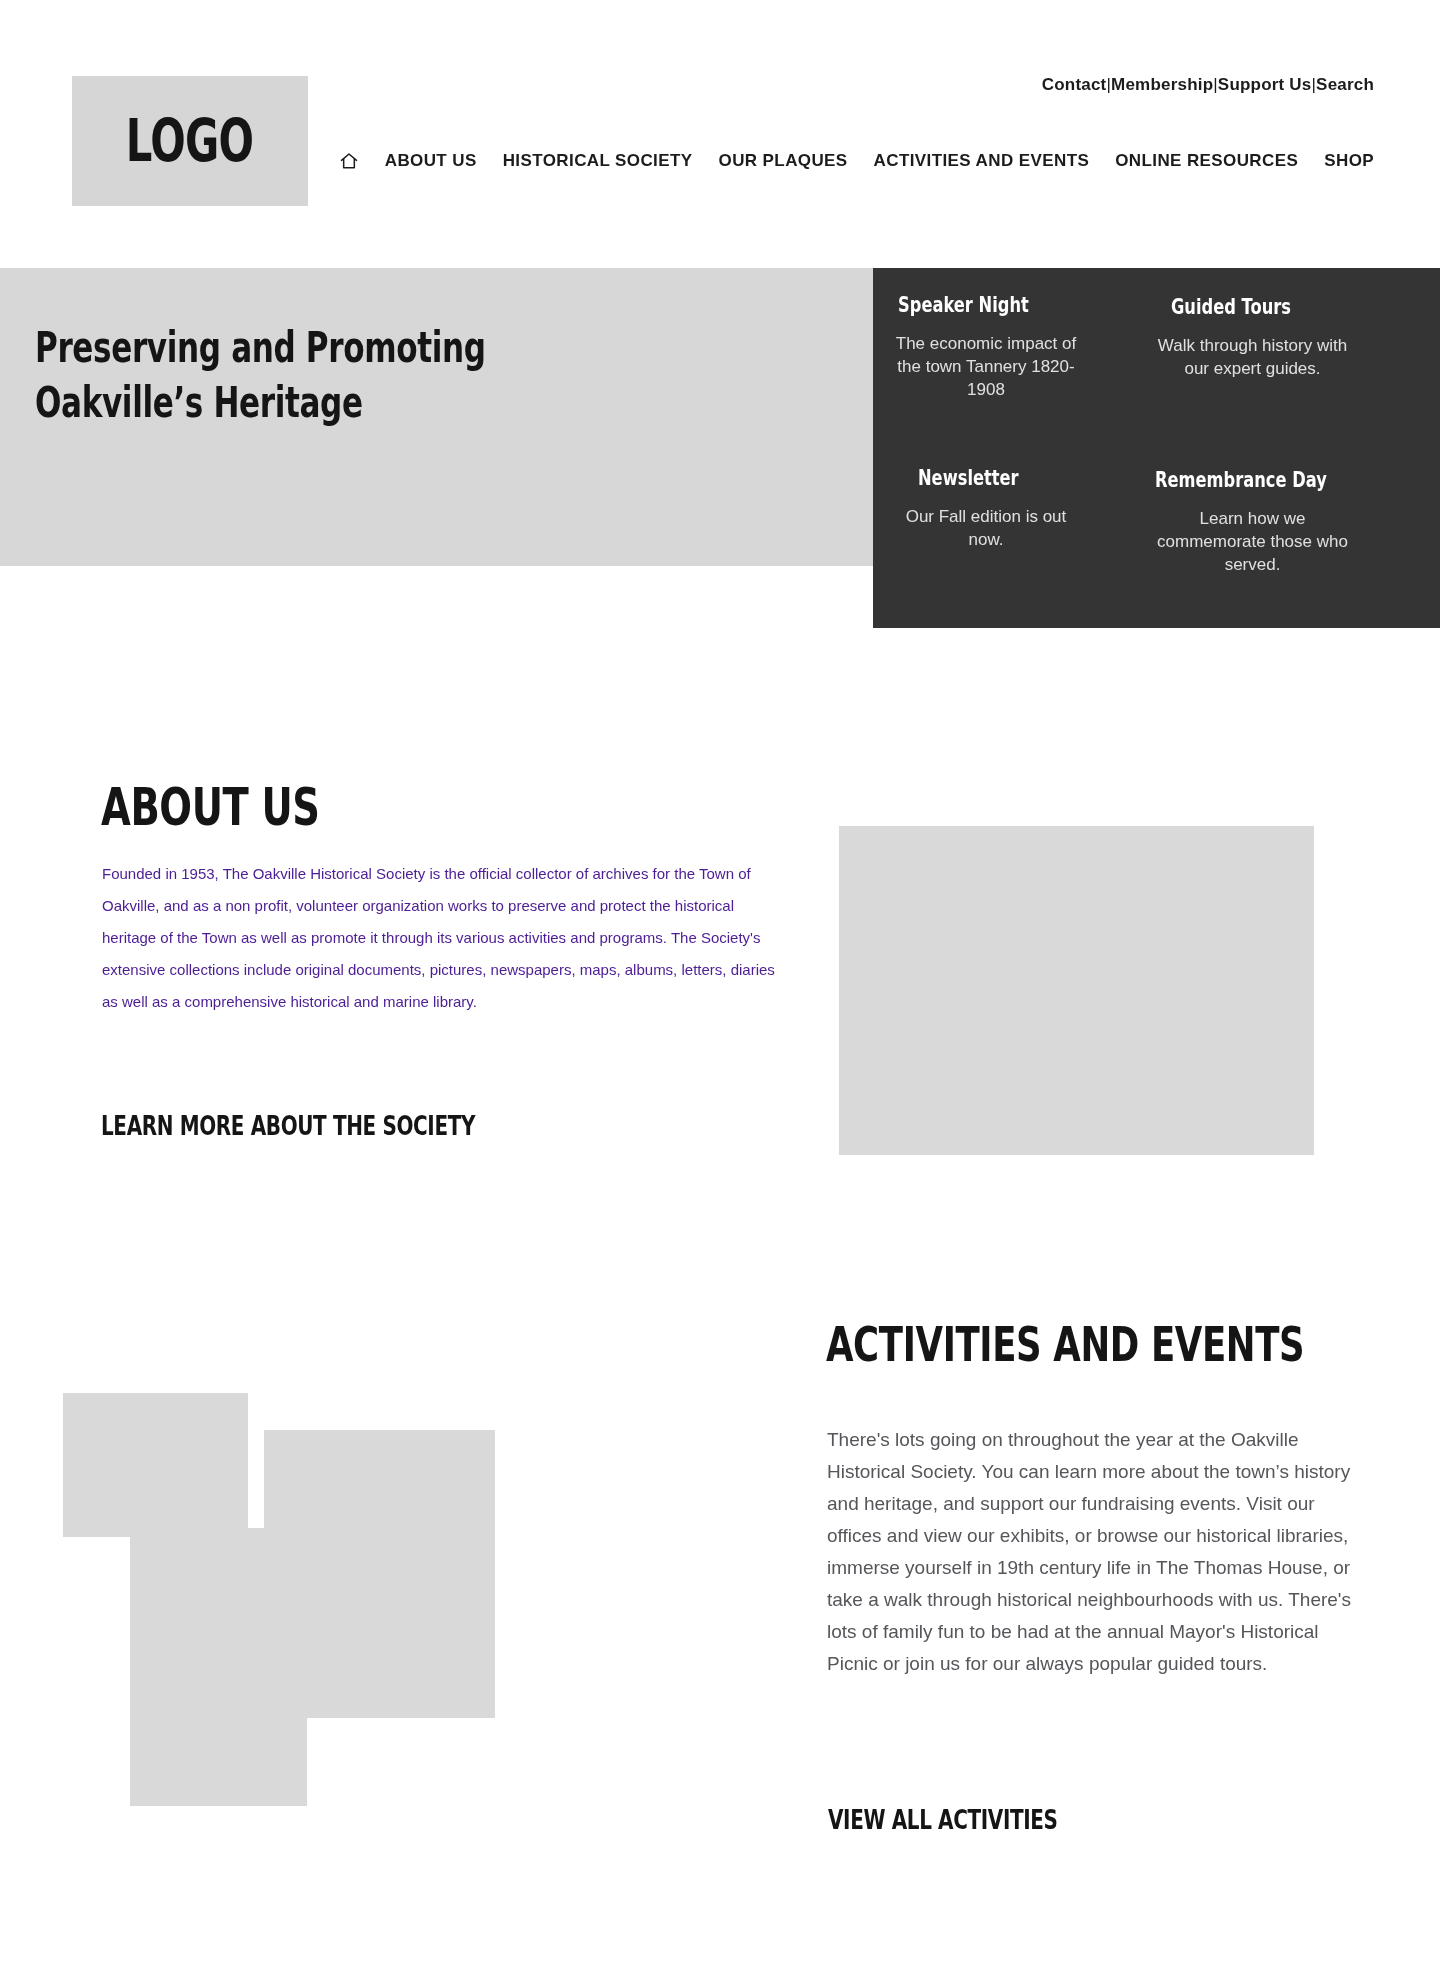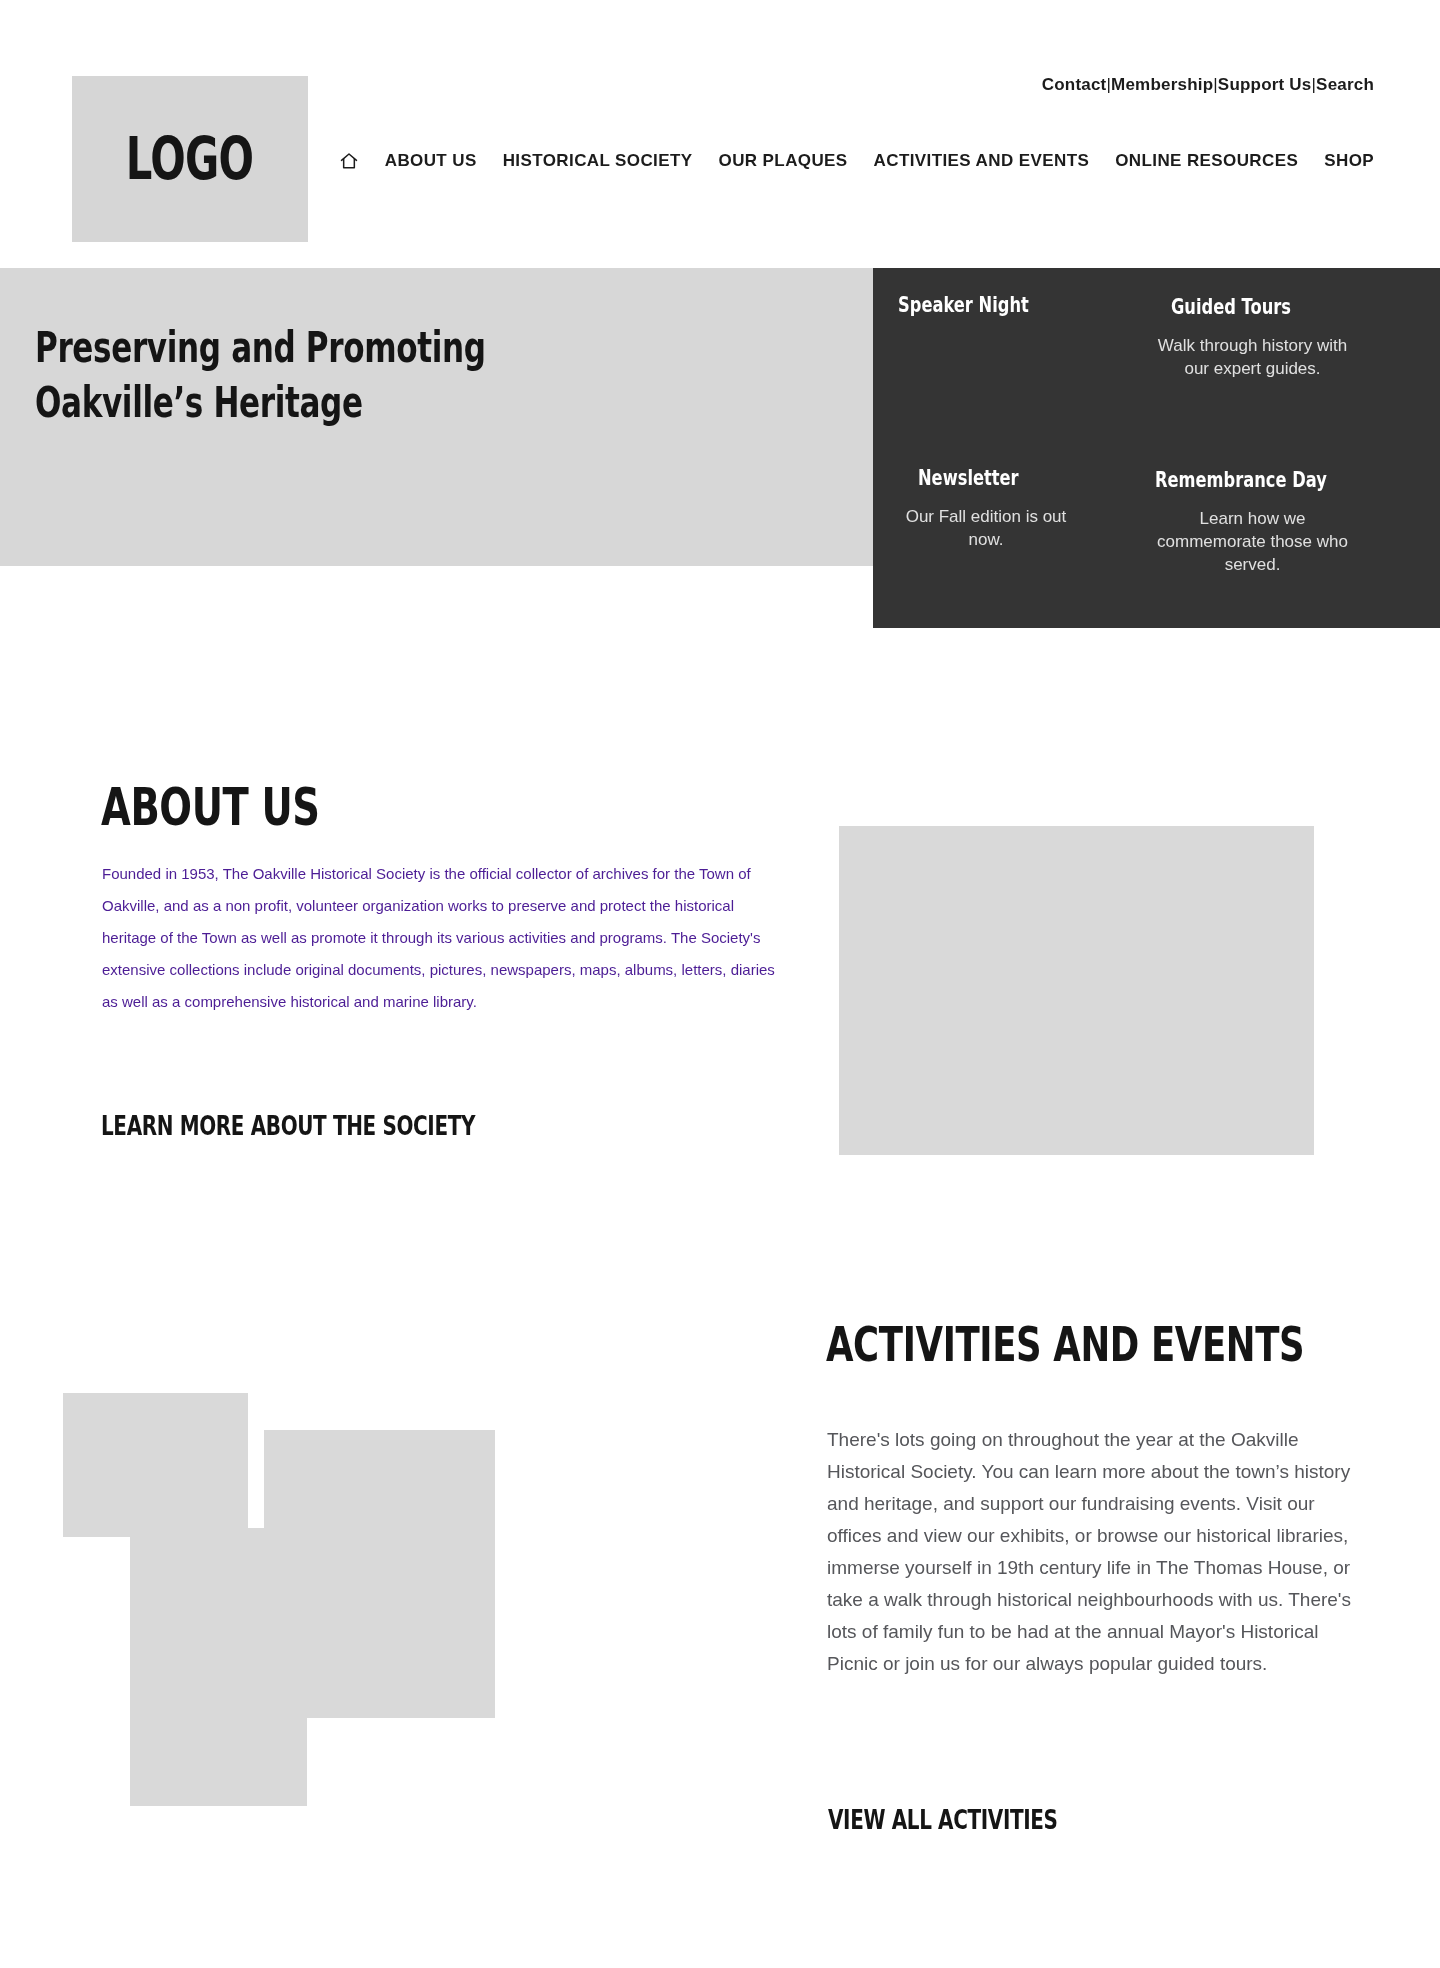--- a/index.html
+++ b/index.html
@@ -12,21 +12,21 @@
 
   
   .cond {
     font-family:"DejaVu Sans",sans-serif; font-weight:700;
     display:inline-block; transform:scaleX(0.74); transform-origin:left top;
     white-space:nowrap; letter-spacing:-0.5px; color:#151515;
   }
 
   
   .logo-box {
-    position:absolute; left:72px; top:76px; width:236px; height:166px;
+    position:absolute; left:72px; top:76px; width:236px; height:130px;
     background:#d6d6d6; display:flex; align-items:center; justify-content:center;
   }
   .logo-box .cond { transform:scaleX(0.72); transform-origin:center center; font-size:58px; letter-spacing:-1px; }
 
   .utility-nav {
     position:absolute; top:75px; right:66px; display:flex; align-items:center; 
     font-size:17px; font-weight:700; color:#1c1c1c; letter-spacing:0.2px;
   }
   .utility-nav .sep { font-weight:400; color:#1c1c1c; }
 
@@ -107,20 +107,21 @@
 </header>
 
 <section class="hero">
   <div class="hero-left">
     <h1 class="hero-heading cond"><span>Preserving and Promoting</span><br><span>Oakville’s Heritage</span></h1>
   </div>
 
   <aside class="events-panel">
     <div class="event-card card-pos-1">
       <div class="card-title cond">Speaker Night</div>
+      <div class="card-body">The economic impact of the town Tannery 1820-1908</div>
     </div>
     <div class="event-card card-pos-2">
       <div class="card-title cond">Guided Tours</div>
       <div class="card-body">Walk through history with our expert guides.</div>
     </div>
     <div class="event-card card-pos-3">
       <div class="card-title cond">Newsletter</div>
       <div class="card-body">Our Fall edition is out now.</div>
     </div>
     <div class="event-card card-pos-4">

